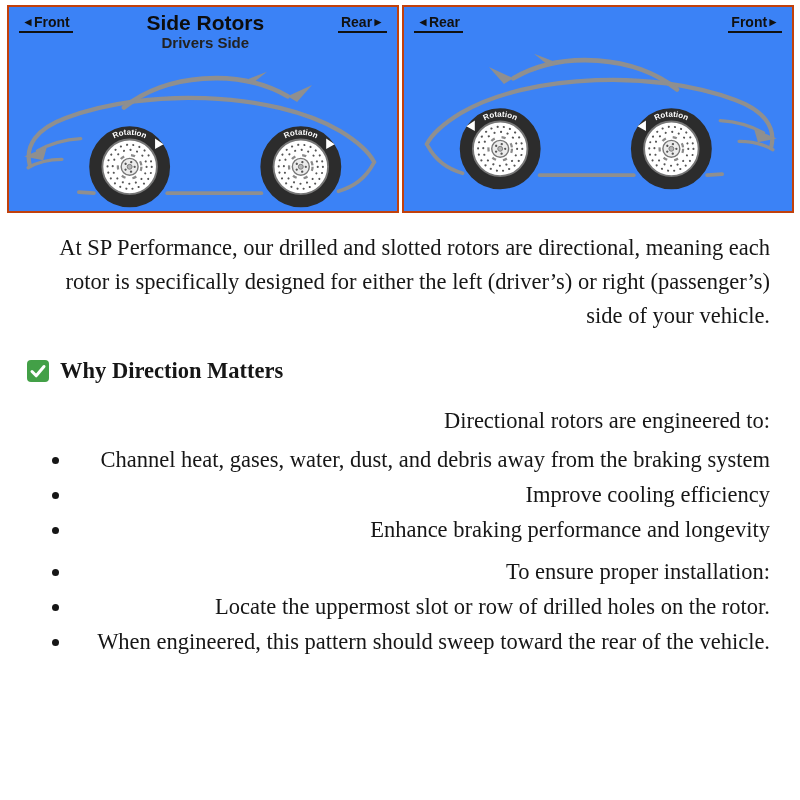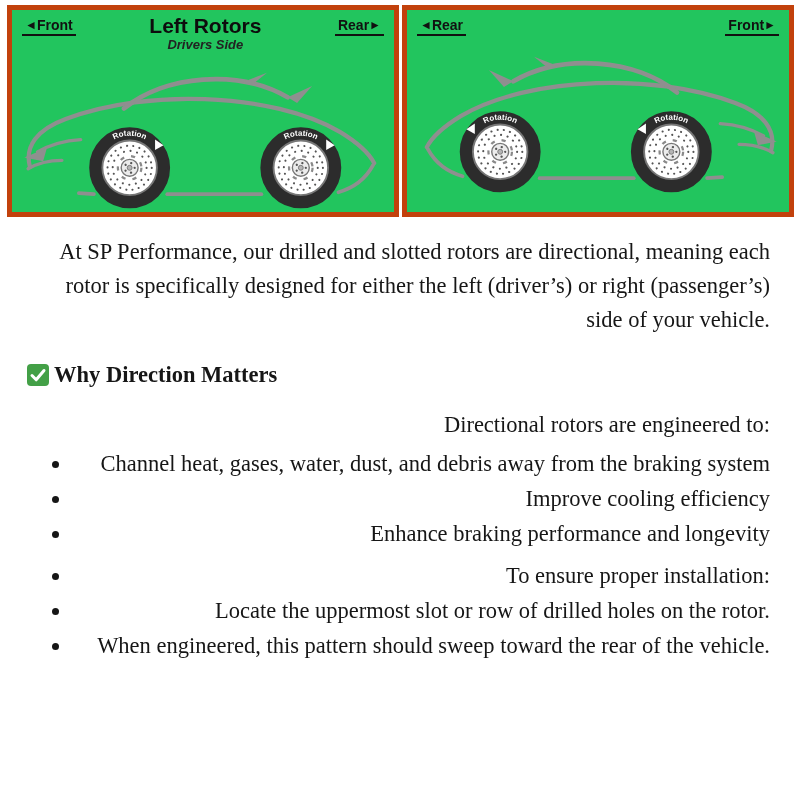--- a/index.html
+++ b/index.html
@@ -4,55 +4,55 @@
 <style>
   * { box-sizing: border-box; margin: 0; padding: 0; }
   body { background:#fff; }
   .page {
     width: 800px; height: 800px; overflow: hidden;
     background: #fff; font-family: "Liberation Serif", serif; color:#161616;
   }
 
   
   .diagram { display:flex; gap:3px; padding:5px 6px 0 7px; }
-  .panel { flex:1; border:5px solid #c2410c; background:#22c55e; }
+  .panel { flex:1; border:2px solid #c2410c; background:#3b82f6; }
   .panel-head { display:flex; justify-content:space-between; align-items:flex-start;
     padding:7px 10px 0 10px; font-family:"Liberation Sans", sans-serif; }
   .dir { font-weight:bold; font-size:14px; border-bottom:2.5px solid #111;
     padding:0 3px 1px 3px; white-space:nowrap; color:#111; }
   .dir .tri { font-size:12px; position:relative; top:-1px; }
   .titleblock { text-align:center; margin-top:-2px; }
   .panel-title { font-weight:bold; font-size:21px; line-height:1.05; color:#0d0d0d; }
-  .panel-sub { font-weight:bold; font-style:italic; font-size:13px; color:#222; }
+  .panel-sub { font-weight:bold; font-size:15px; color:#222; }
   .car-svg { display:block; width:100%; height:158px; margin-top:2px; }
   .rot-text { font-family:"Liberation Sans", sans-serif; font-size:8.5px; font-weight:bold; fill:#fff; }
 
   
   .article { padding: 14px 30px 0 26px; font-size:22.5px;text-align:right; }
   .intro { line-height:1.5; margin-top:4px; }
-  .sec-head { display:flex; align-items:center; gap:4px; font-size:22.5px; margin-top:26px; }
+  .sec-head { display:flex; align-items:center; gap:10px; font-size:22.5px; margin-top:26px; }
   .sec-head.bold { font-weight:bold; }
   .sec-head.normal { font-weight:normal; }
   .lead { margin-top:24px; }
   ul.blist { margin-top:10px; padding-left:46px; }
   ul.blist li { line-height:1.42; margin:3px 0; padding-left:2px; }
   .icon-box { flex:0 0 auto; display:inline-flex; }
 </style>
 </head>
 <body>
 
 <div class="page">
 
   <div class="diagram">
 
     <div class="panel">
       <div class="panel-head">
         <span class="dir"><span class="tri">◄</span><span>Front</span></span>
         <span class="titleblock">
-          <div class="panel-title">Left Rotors</div>
+          <div class="panel-title">Side Rotors</div>
           <div class="panel-sub">Drivers Side</div>
         </span>
         <span class="dir"><span>Rear</span><span class="tri">►</span></span>
       </div>
 
       <svg class="car-svg" viewBox="0 0 392 168">
         <defs>
           <g id="rotor-l">
             <circle r="29" fill="#fff" stroke="#777" stroke-width="2"></circle>
             <circle r="23.5" fill="none" stroke="#555" stroke-width="2.2" stroke-dasharray="0.1 6.6" stroke-linecap="round"></circle>

